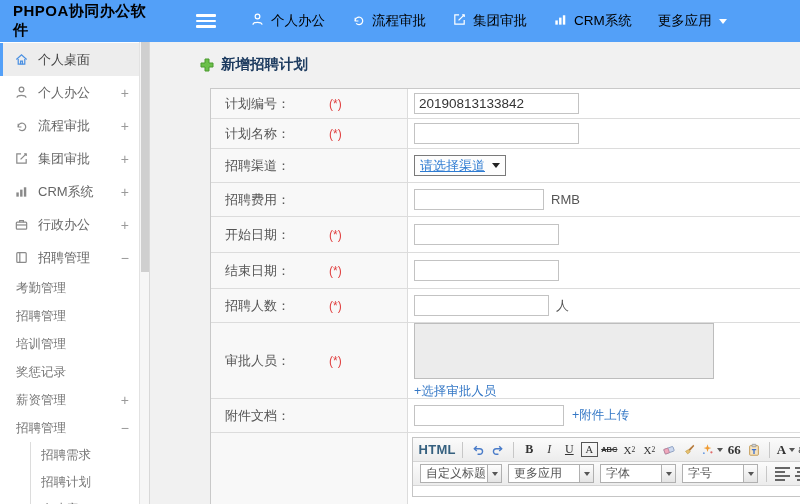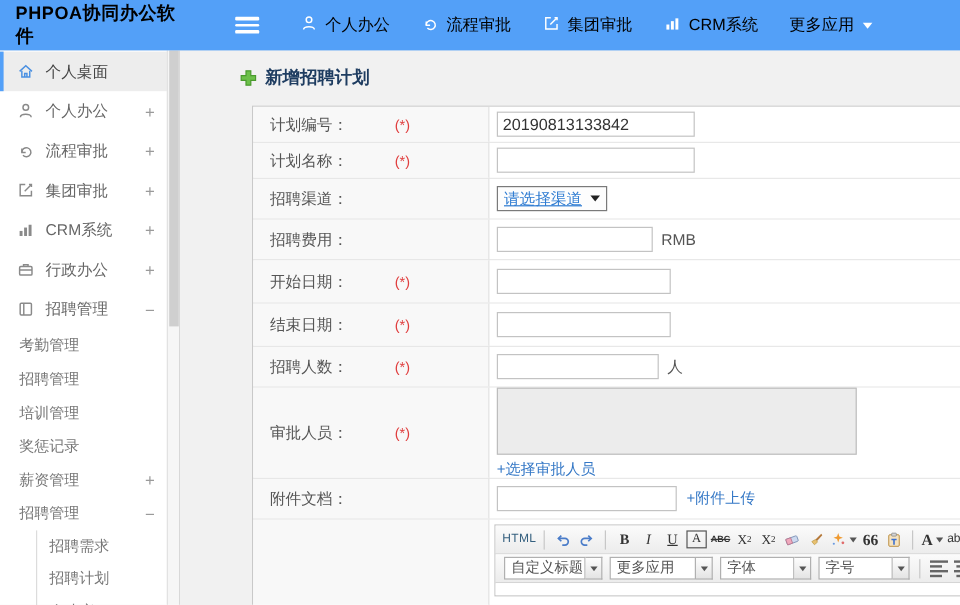--- a/index.html
+++ b/index.html
@@ -69,21 +69,21 @@
 
   
   .edrow .val { padding:4px 4px 0 4px; align-items:flex-start; }
   .editor { width:100%; border:1px solid #c5c5c5; background:#fff; }
   .tb { display:flex; align-items:center; white-space:nowrap; overflow:hidden;
     background:linear-gradient(#fbfbfb,#ececec); padding:2px 4px; border-bottom:1px solid #d5d5d5; }
   .tb2 { background:linear-gradient(#fbfbfb,#ececec); }
   .tbtn { display:inline-flex; align-items:center; justify-content:center; min-width:17px; height:19px;
     margin:0 1.5px; font-size:12px; color:#333; cursor:pointer; flex:none; }
   .sep { width:1px; height:16px; background:#c7c7c7; margin:0 5px; flex:none; }
-  .html-b { font-size:10px; font-weight:normal; color:#35607f; letter-spacing:.3px; }
+  .html-b { font-size:13px; font-weight:bold; color:#35607f; letter-spacing:.3px; }
   .serif { font-family:"Liberation Serif","DejaVu Serif",serif; }
   .bold { font-weight:bold; } .ital { font-style:italic; } .und { text-decoration:underline; }
   .fontbox { border:1px solid #555; width:15px; height:15px; font-size:10.5px; }
   .strike { font-size:7.5px; font-weight:bold; text-decoration:line-through; letter-spacing:0; }
   .supsub { font-size:11px; } .supsub sup,.supsub sub { font-size:7.5px; }
   .q66 { font-weight:bold; font-size:13px; font-family:"Liberation Serif",serif; }
   .mini-caret { width:0; height:0; border:3px solid transparent; border-top:4px solid #555;
     margin-left:3px; margin-top:4px; flex:none; }
   .ddl { display:inline-flex; margin:0 3px; flex:none; }
   .ddl .box { border:1px solid #b0b0b0; background:#fff; height:19px; padding:0 5px; font-size:12px;

